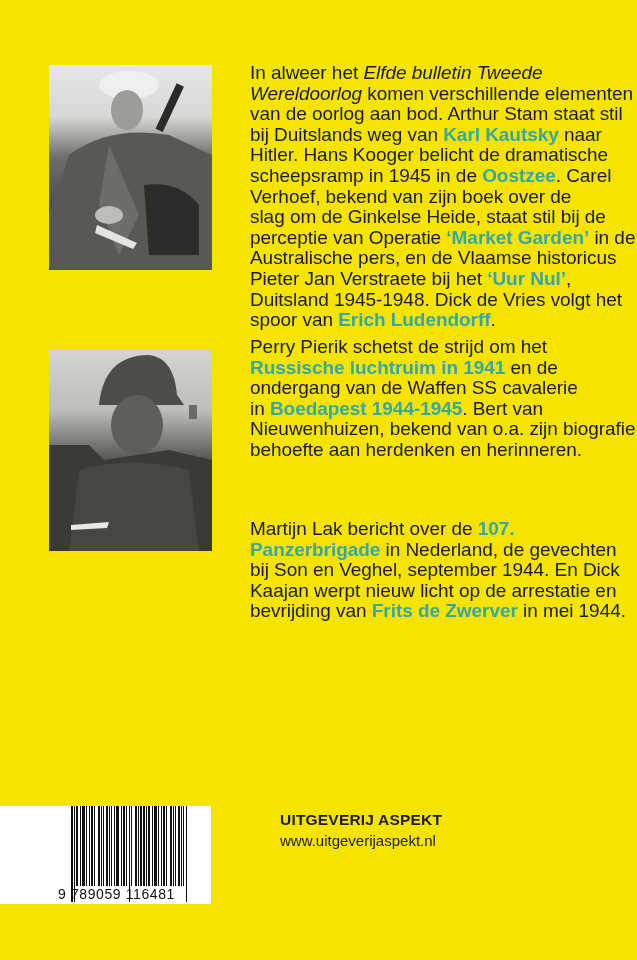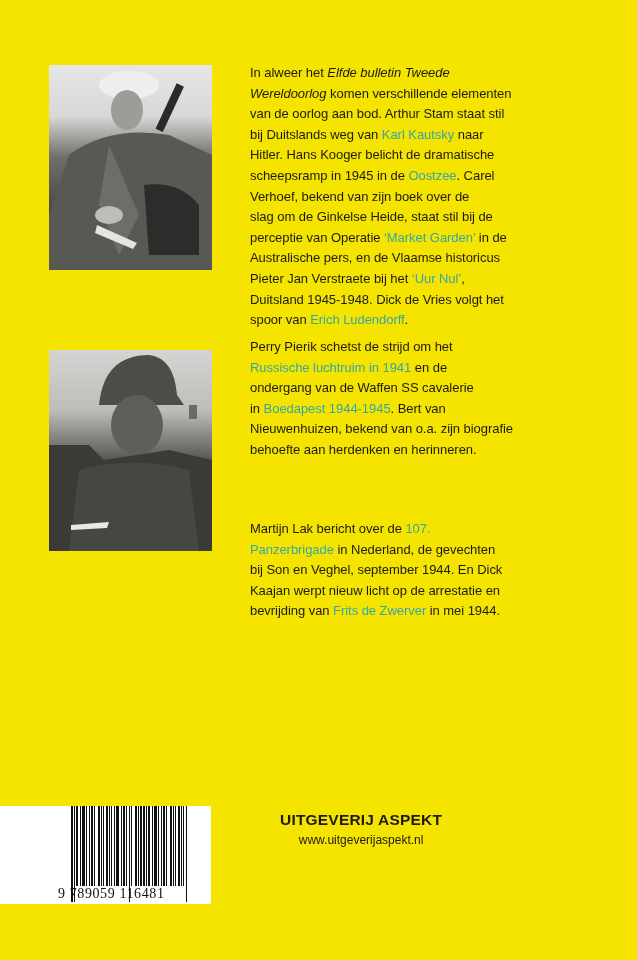--- a/index.html
+++ b/index.html
@@ -15,46 +15,45 @@
     left: 49px; width: 163px;
     background: #8a8a86;
     overflow: hidden;
   }
   #photo1 { top: 65px; height: 205px; background: linear-gradient(180deg, #e6e6e4 0%, #d8d8d6 25%, #6f6f6b 45%, #4a4a46 70%, #2e2e2c 100%); }
   #photo2 { top: 350px; height: 201px; background: linear-gradient(180deg, #d4d4d2 0%, #bdbdba 30%, #555552 55%, #2f2f2d 100%); }
   .photo svg { position: absolute; left: 0; top: 0; width: 100%; height: 100%; }
 
   .text-block {
     position: absolute; left: 250px; width: 375px;
-    font-size: 13px; line-height: 20.6px;
+    font-size: 19px; line-height: 20.6px;
     letter-spacing: -0.05px;
   }
   #block1 { top: 63px; }
   #block2 { top: 337px; }
   #block3 { top: 503px; margin-top: 16px; }
   .line { display: block; white-space: nowrap; }
-  .hl { color: #35a8a6; font-weight: normal; }
+  .hl { color: #35a8a6; font-weight: bold; }
   .it { font-style: italic; }
 
   #barcode {
     position: absolute; left: 0; top: 806px; width: 211px; height: 98px;
     background: #ffffff;
-    font-family: Liberation Serif, serif;
   }
   #barcode svg { position: absolute; left: 0; top: 0; }
   #isbn-text {
     position: absolute; left: 58px; top: 80px;
     font-size: 14px; letter-spacing: 0.6px; color: #111;
     background: transparent;
   }
   #publisher {
     position: absolute; left: 250px; top: 810px; margin-left: 30px;
   }
   #publisher-name { font-size: 15.5px; font-weight: bold; letter-spacing: 0.2px; display: block; line-height: 20px; }
-  #publisher-url { font-size: 12px; display: block; line-height: 21px; text-align: center; }
+  #publisher-url { font-size: 15px; display: block; line-height: 21px; }
 </style>
 </head>
 <body>
 
 <div id="photo1" class="photo">
   <svg viewBox="0 0 163 205" preserveAspectRatio="none">
     <ellipse cx="80" cy="20" rx="30" ry="14" fill="#efefef"></ellipse>
     <ellipse cx="78" cy="45" rx="16" ry="20" fill="#9c9c98"></ellipse>
     <rect x="118" y="18" width="8" height="50" fill="#2a2a28" transform="rotate(25 122 40)"></rect>
     <path d="M20 90 Q60 60 120 70 L163 90 L163 205 L0 205 L0 150 Z" fill="#585854"></path>

